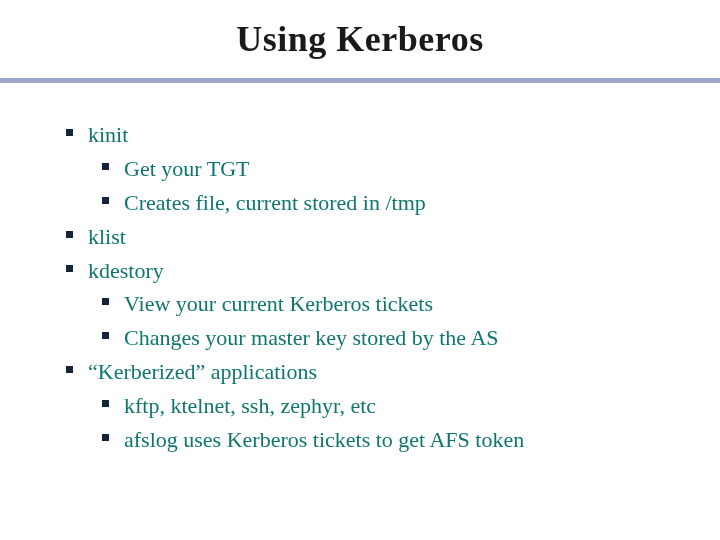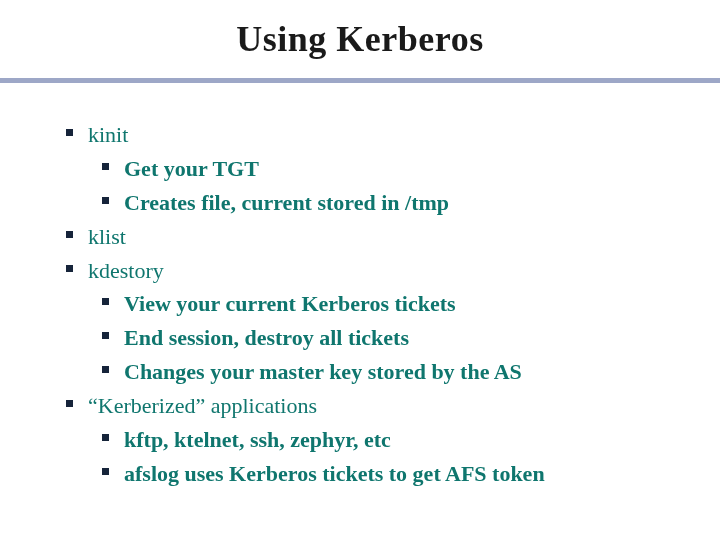--- a/index.html
+++ b/index.html
@@ -44,21 +44,20 @@
   .bullet {
     position: absolute;
     left: -22px;
     top: 10px;
     width: 7px;
     height: 7px;
     background: #16243a;
   }
   .sub {
     padding-left: 36px;
-    font-weight: bold;
   }
   .sub .bullet {
     left: 14px;
     top: 10px;
     width: 7px;
     height: 7px;
   }
 </style>
 </head>
 <body>
@@ -87,24 +86,20 @@
     </div>
     <div class="item">
       <span class="bullet"></span>
       <span>kdestory</span>
     </div>
 
     <div class="item sub">
       <span class="bullet"></span>
       <span>View your current Kerberos tickets</span>
     </div>
-    <div class="item sub">
-      <span class="bullet"></span>
-      <span>End session, destroy all tickets</span>
-    </div>
 
     <div class="item sub">
       <span class="bullet"></span>
       <span>Changes your master key stored by the AS</span>
     </div>
 
     <div class="item">
       <span class="bullet"></span>
       <span>“Kerberized” applications</span>
     </div>

